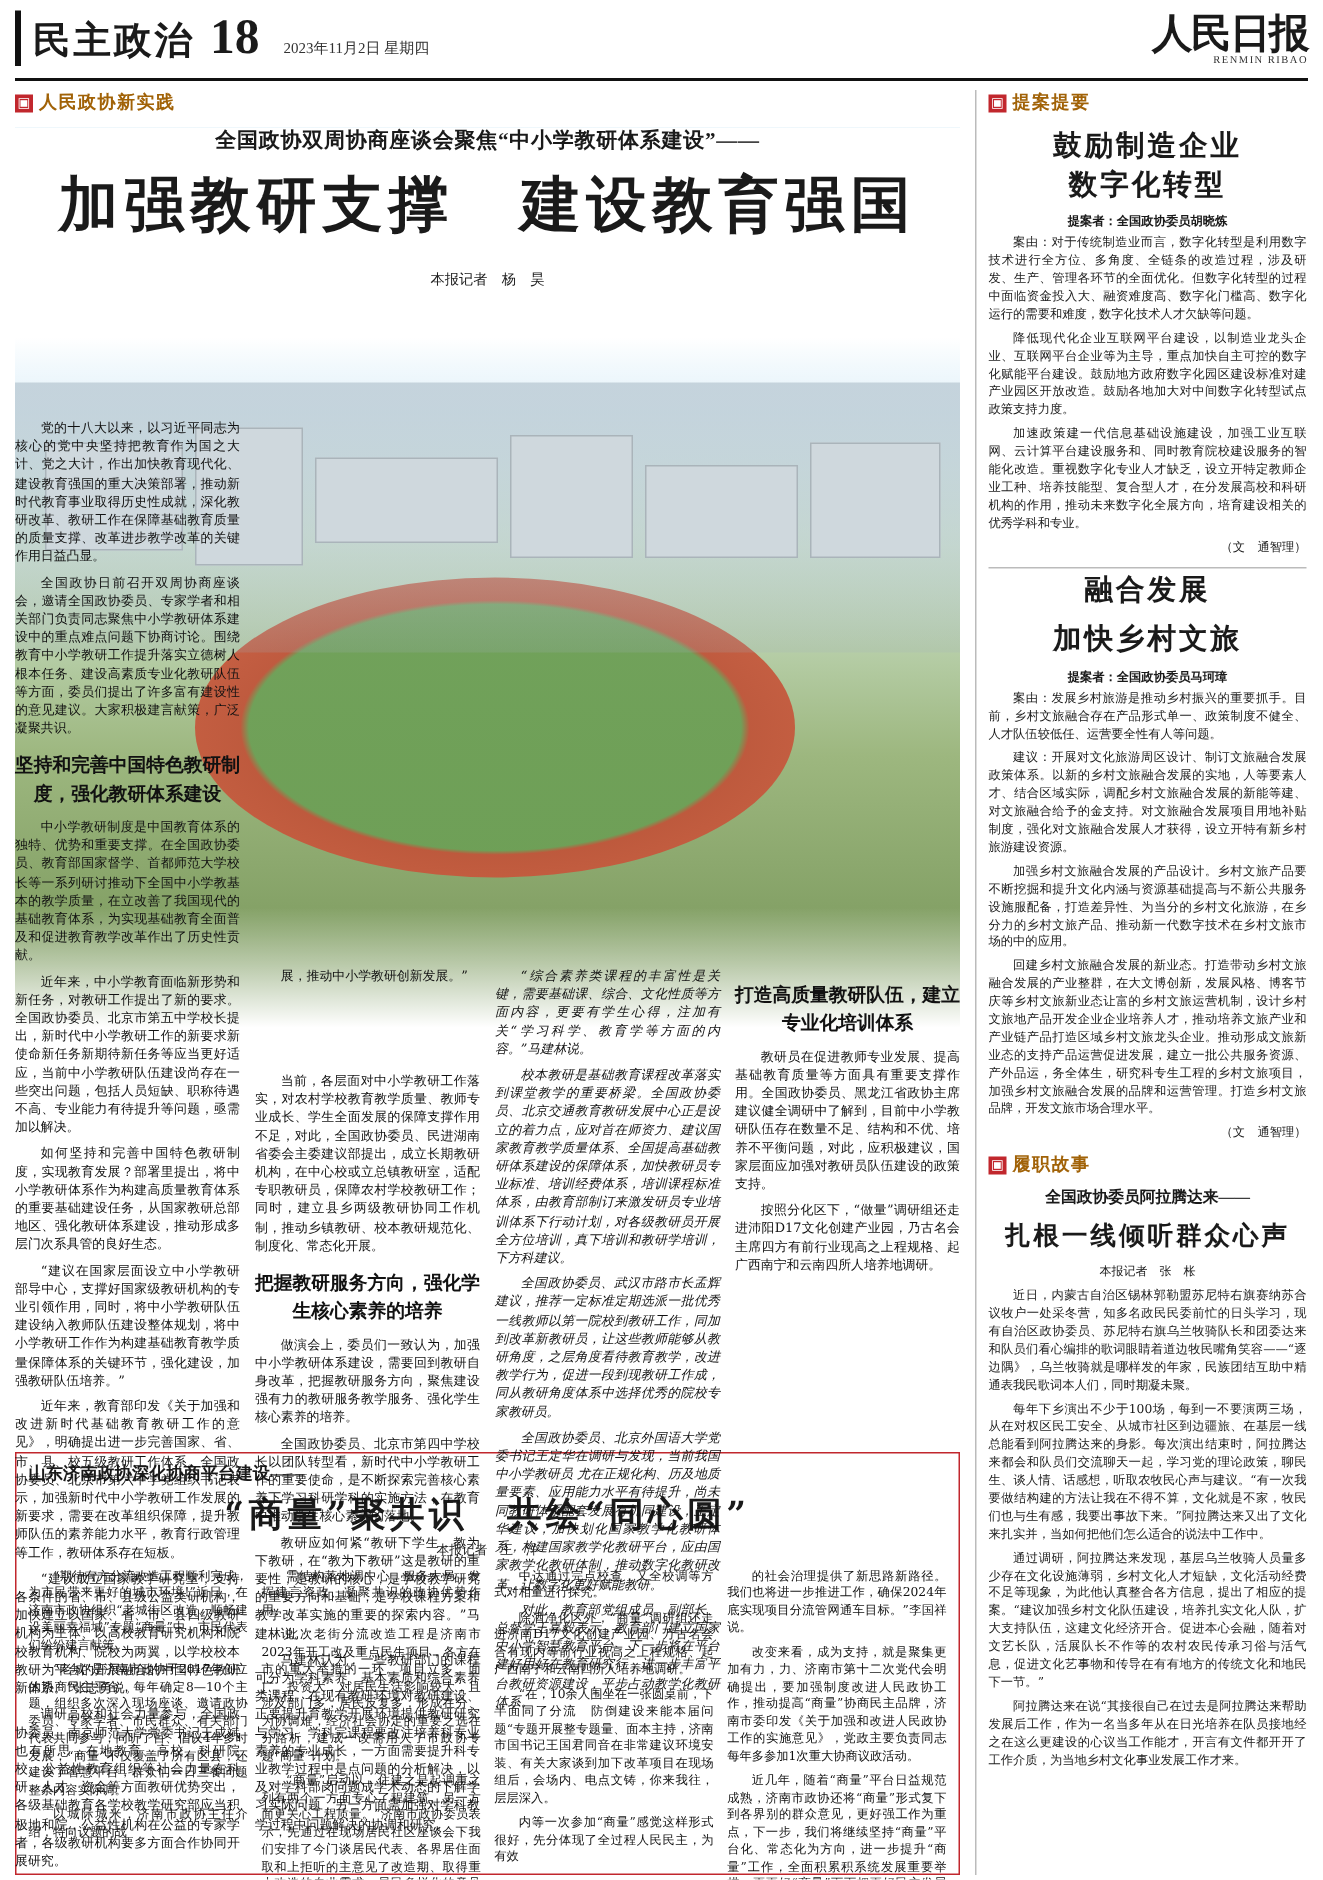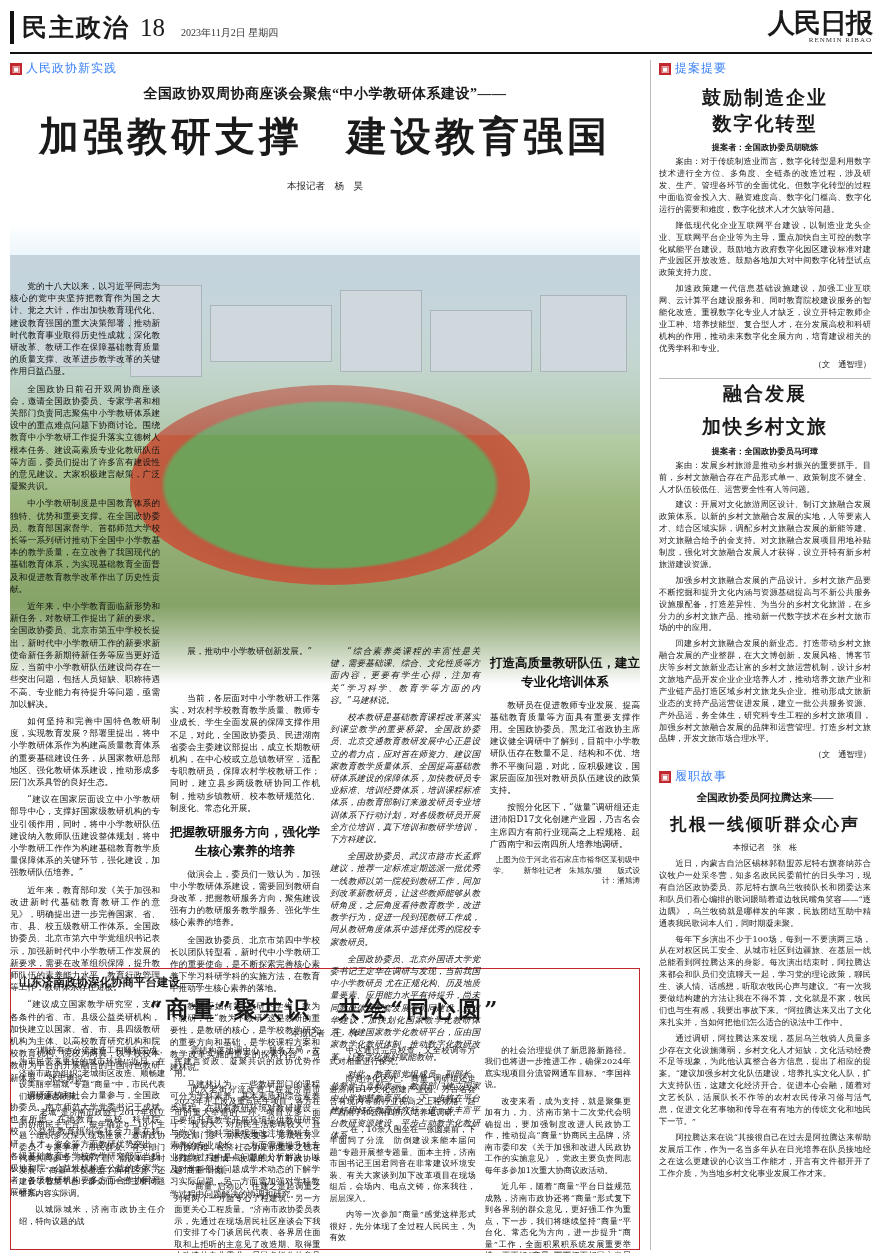--- a/index.html
+++ b/index.html
@@ -39,22 +39,22 @@
     border-left: 4px solid #111;
     padding-left: 8px;
   }
   .mast-section {
     font-size: 25px;
     font-weight: bold;
     letter-spacing: 2px;
     font-family: "DejaVu Serif", serif;
   }
   .mast-pageno {
-    font-size: 25px;
-    font-weight: normal;
+    font-size: 33px;
+    font-weight: bold;
     font-family: "Liberation Serif", serif;
   }
   .mast-date {
     font-size: 10px;
     color: #333;
     margin-left: 6px;
     padding-bottom: 2px;
   }
   .mast-right {
     margin-left: auto;
@@ -102,22 +102,22 @@
     width: 12px; height: 12px;
     background: #c1272d;
     color: #fff;
     font-size: 9px;
     line-height: 12px;
     text-align: center;
     font-family: "DejaVu Sans", sans-serif;
   }
   .sec-label-text {
     font-size: 12px;
-    font-weight: normal;
-    color: #3b82f6;
+    font-weight: bold;
+    color: #a16207;
     letter-spacing: 1px;
   }
 
   
   .hero {
     position: relative;
     height: 930px;
   }
   .hero-photo {
     position: absolute;
@@ -209,21 +209,21 @@
     position: absolute;
     z-index: 3;
     left: 0;
     top: 195px;
     width: 150px;
   }
   .col-b {
     position: absolute;
     z-index: 3;
     left: 160px;
-    top: 607px;
+    top: 630px;
     width: 150px;
   }
   .col-c {
     position: absolute;
     z-index: 3;
     left: 320px;
     top: 560px;
     width: 150px;
     font-style: italic;
   }
@@ -366,20 +366,21 @@
 
         <div class="hero-text">
           <div class="kicker">全国政协双周协商座谈会聚焦“中小学教研体系建设”——</div>
           <div class="headline">加强教研支撑　建设教育强国</div>
           <div class="byline">本报记者　杨　昊</div>
         </div>
 
         <div class="col-a txt">
           <p>党的十八大以来，以习近平同志为核心的党中央坚持把教育作为国之大计、党之大计，作出加快教育现代化、建设教育强国的重大决策部署，推动新时代教育事业取得历史性成就，深化教研改革、教研工作在保障基础教育质量的质量支撑、改革进步教学改革的关键作用日益凸显。</p>
           <p>全国政协日前召开双周协商座谈会，邀请全国政协委员、专家学者和相关部门负责同志聚焦中小学教研体系建设中的重点难点问题下协商讨论。围绕教育中小学教研工作提升落实立德树人根本任务、建设高素质专业化教研队伍等方面，委员们提出了许多富有建设性的意见建议。大家积极建言献策，广泛凝聚共识。</p>
+          <div class="subhead">坚持和完善中国特色教研制度，强化教研体系建设</div>
           <p>中小学教研制度是中国教育体系的独特、优势和重要支撑。在全国政协委员、教育部国家督学、首都师范大学校长等一系列研讨推动下全国中小学教基本的教学质量，在立改善了我国现代的基础教育体系，为实现基础教育全面普及和促进教育教学改革作出了历史性贡献。</p>
           <p>近年来，中小学教育面临新形势和新任务，对教研工作提出了新的要求。全国政协委员、北京市第五中学校长提出，新时代中小学教研工作的新要求新使命新任务新期待新任务等应当更好适应，当前中小学教研队伍建设尚存在一些突出问题，包括人员短缺、职称待遇不高、专业能力有待提升等问题，亟需加以解决。</p>
           <p>如何坚持和完善中国特色教研制度，实现教育发展？部署里提出，将中小学教研体系作为构建高质量教育体系的重要基础建设任务，从国家教研总部地区、强化教研体系建设，推动形成多层门次系具管的良好生态。</p>
           <p>“建议在国家层面设立中小学教研部导中心，支撑好国家级教研机构的专业引领作用，同时，将中小学教研队伍建设纳入教师队伍建设整体规划，将中小学教研工作作为构建基础教育教学质量保障体系的关键环节，强化建设，加强教研队伍培养。”</p>
           <p>近年来，教育部印发《关于加强和改进新时代基础教育教研工作的意见》，明确提出进一步完善国家、省、市、县、校五级教研工作体系。全国政协委员、北京市第六中学党组织书记表示，加强新时代中小学教研工作发展的新要求，需要在改革组织保障，提升教师队伍的素养能力水平，教育行政管理等工作，教研体系存在短板。</p>
           <p>“建议成立国家教学研究室，支持各条件的省、市、县级公益类研机构，加快建立以国家、省、市、县四级教研机构为主体、以高校教育研究机构和院校教育机构、院校为两翼，以学校校本教研为平台的开展融合的中国特色教研新体系。”张志勇说。</p>
           <p>调研高校和社会力量参与，全国政协委员、南京师范大学党委书记王成斌也有所思，在地教育、高校、科研院校、公益性教育组织等社会力量在科研、人才、资金等方面教研优势突出，各级基础教育各学校教学研究部应当积极地和院，公益性机构在公益的专家学者，各级教研机构要多方面合作协同开展研究。</p>
           <p></p>
         </div>
 
@@ -401,21 +402,20 @@
           <p>校本教研是基础教育课程改革落实到课堂教学的重要桥梁。全国政协委员、北京交通教育教研发展中心正是设立的着力点，应对首在师资力、建议国家教育教学质量体系、全国提高基础教研体系建设的保障体系，加快教研员专业标准、培训经费体系，培训课程标准体系，由教育部制订来激发研员专业培训体系下行动计划，对各级教研员开展全方位培训，真下培训和教研学培训，下方科建议。</p>
           <p>全国政协委员、武汉市路市长孟辉建议，推荐一定标准定期选派一批优秀一线教师以第一院校到教研工作，同加到改革新教研员，让这些教师能够从教研角度，之层角度看待教育教学，改进教学行为，促进一段到现教研工作成，同从教研角度体系中选择优秀的院校专家教研员。</p>
           <p>全国政协委员、北京外国语大学党委书记王定华在调研与发现，当前我国中小学教研员 尤在正规化构、历及地质量要素、应用能力水平有待提升，尚未同教研体系配套发展有机同建设，王定华建议，加快划化国家教学化教研体系，构建国家教学化教研平台，应由国家教学化教研体制，推动数字化教研改革，让数字化更好赋能教研。</p>
           <p>对此，教育部党组成员、副部长、总督学王嘉毅表示，教育部门建立国家中小学智慧教育平台，下一步将在平台建好用好在教育研究行，进一步丰富平台教研资源建设，平步占动教学化教研体系。</p>
         </div>
 
         <div class="col-d txt">
           <div class="subhead">打造高质量教研队伍，建立专业化培训体系</div>
           <p>教研员在促进教师专业发展、提高基础教育质量等方面具有重要支撑作用。全国政协委员、黑龙江省政协主席建议健全调研中了解到，目前中小学教研队伍存在数量不足、结构和不优、培养不平衡问题，对此，应积极建议，国家层面应加强对教研员队伍建设的政策支持。</p>
           <p>按照分化区下，“做量”调研组还走进沛阳D17文化创建产业园，乃古名会主席四方有前行业现高之上程规格、起广西南宁和云南四所人培养地调研。</p>
-          <div class="photo-caption">上图为位于河北省石家庄市裕华区某初级中学。　　新华社记者　朱旭东/摄　　版式设计：潘旭涛</div>
         </div>
       </div>
 
       <div class="redbox">
         <div class="rb-kicker">山东济南政协深化协商平台建设——</div>
         <div class="rb-headline">“商量”聚共识　共绘“同心圆”</div>
         <div class="rb-byline">本报记者　王　洋</div>
         <div class="rb-cols">
           <div class="txt">
             <p>“期待有方分流改造工程顺利完成，为市民带来更好的城市环境!”近日，在济南市政协组织“老城街区改造、顺畅建设美丽幸福城”专题“商量”中，市民代表们纷纷建言献策。</p>

